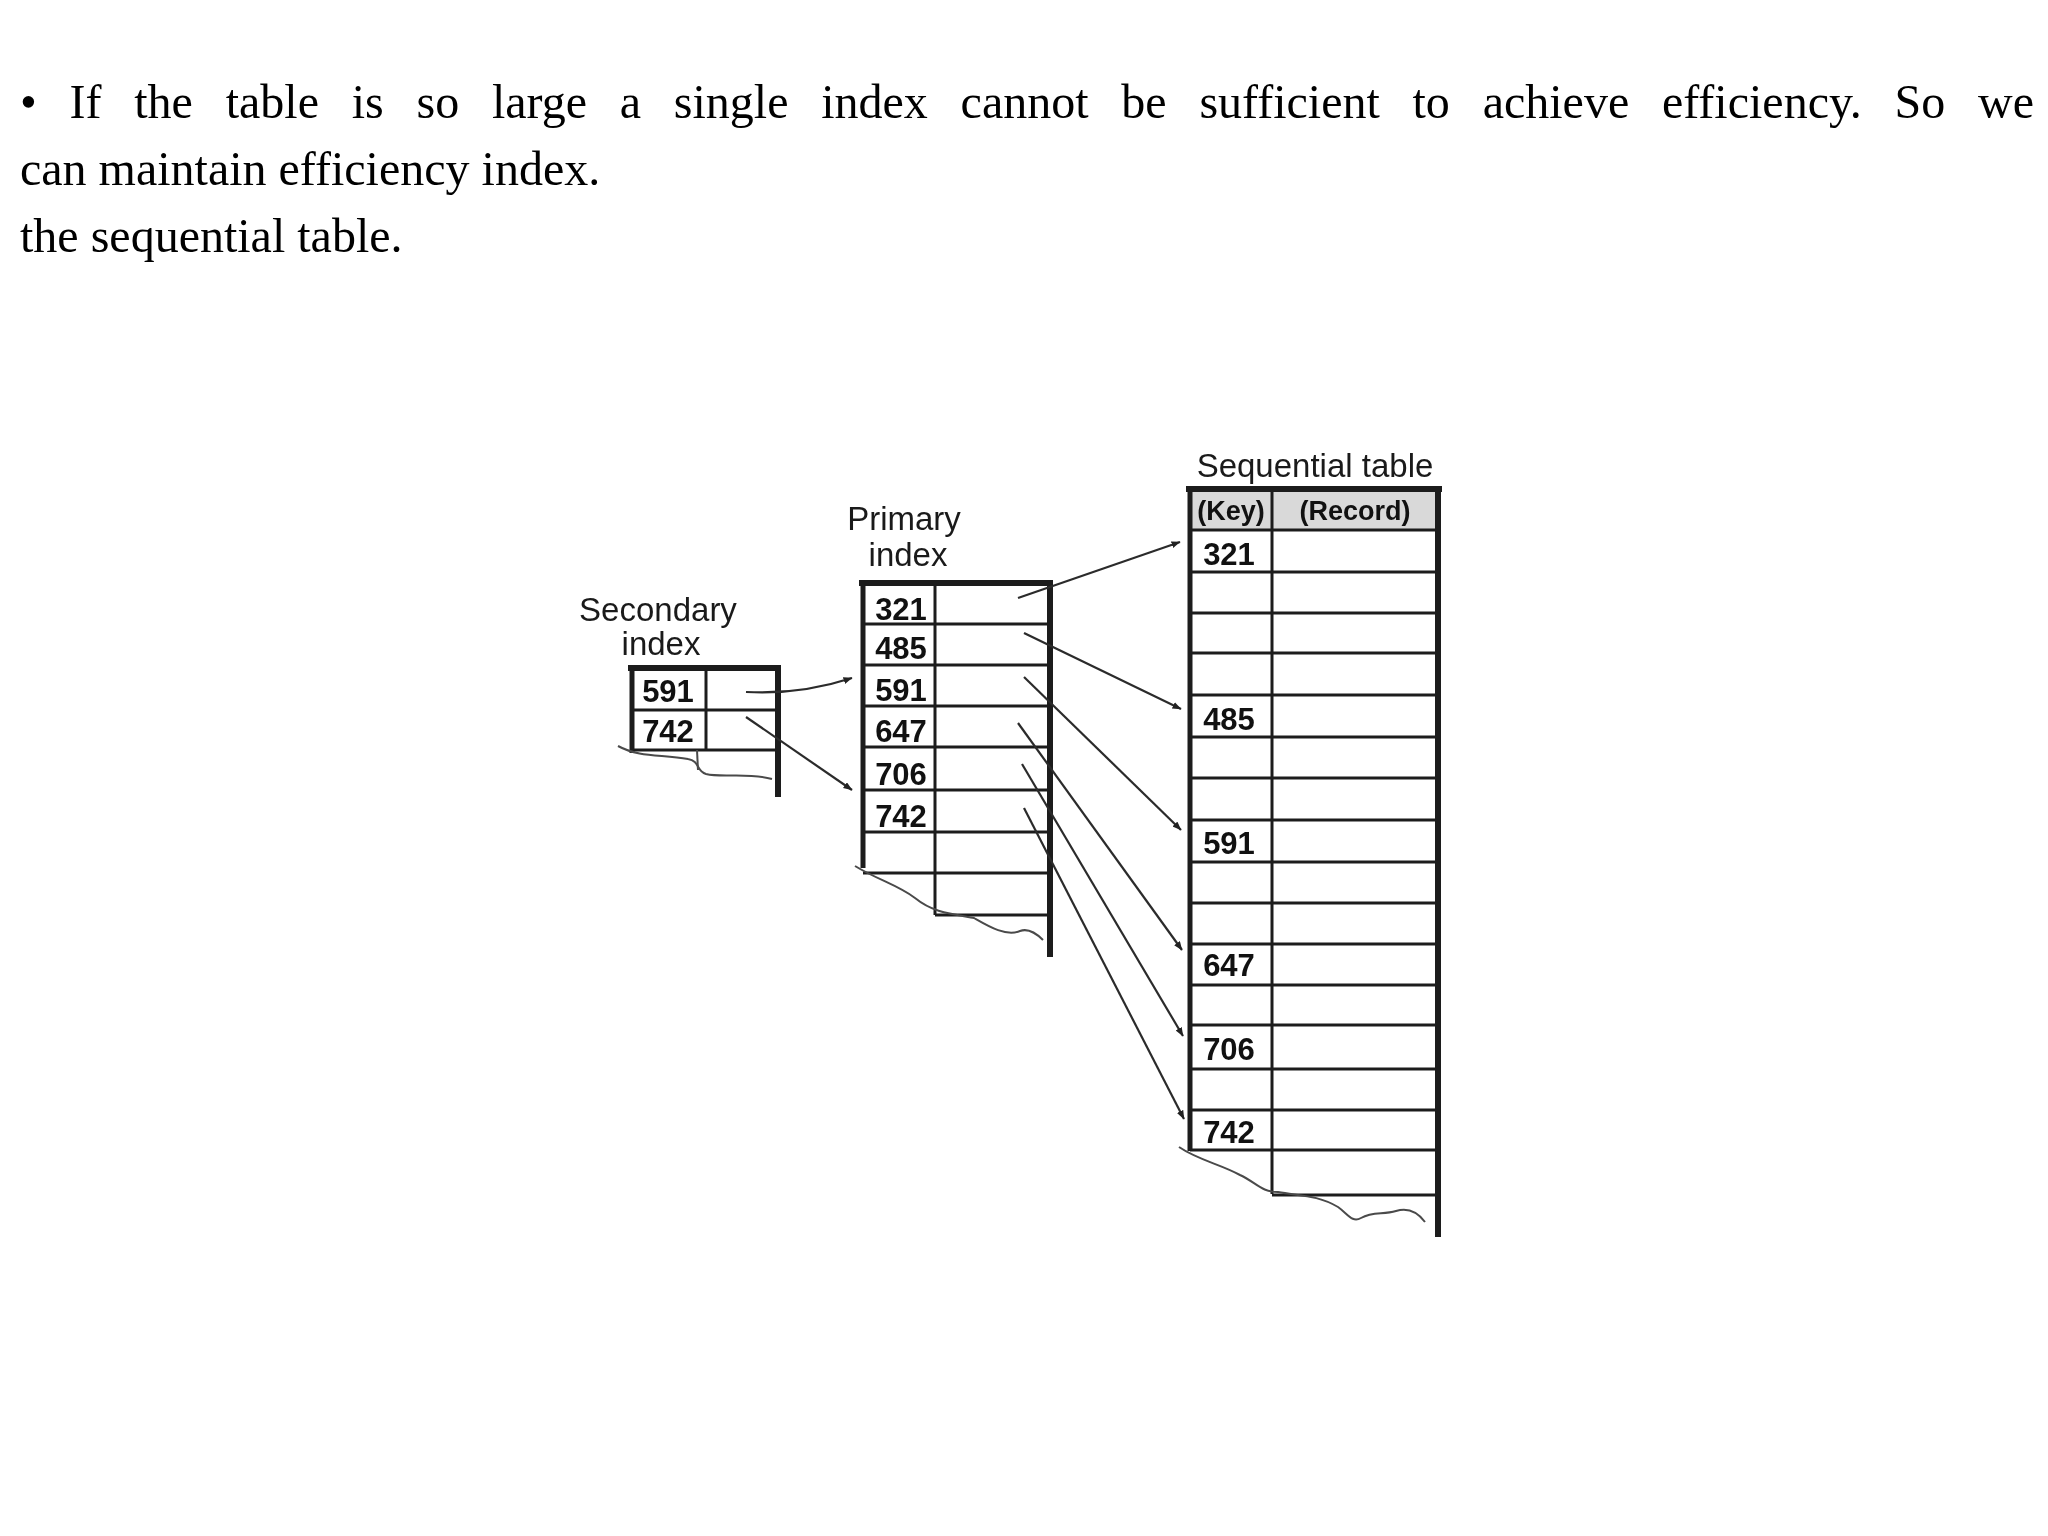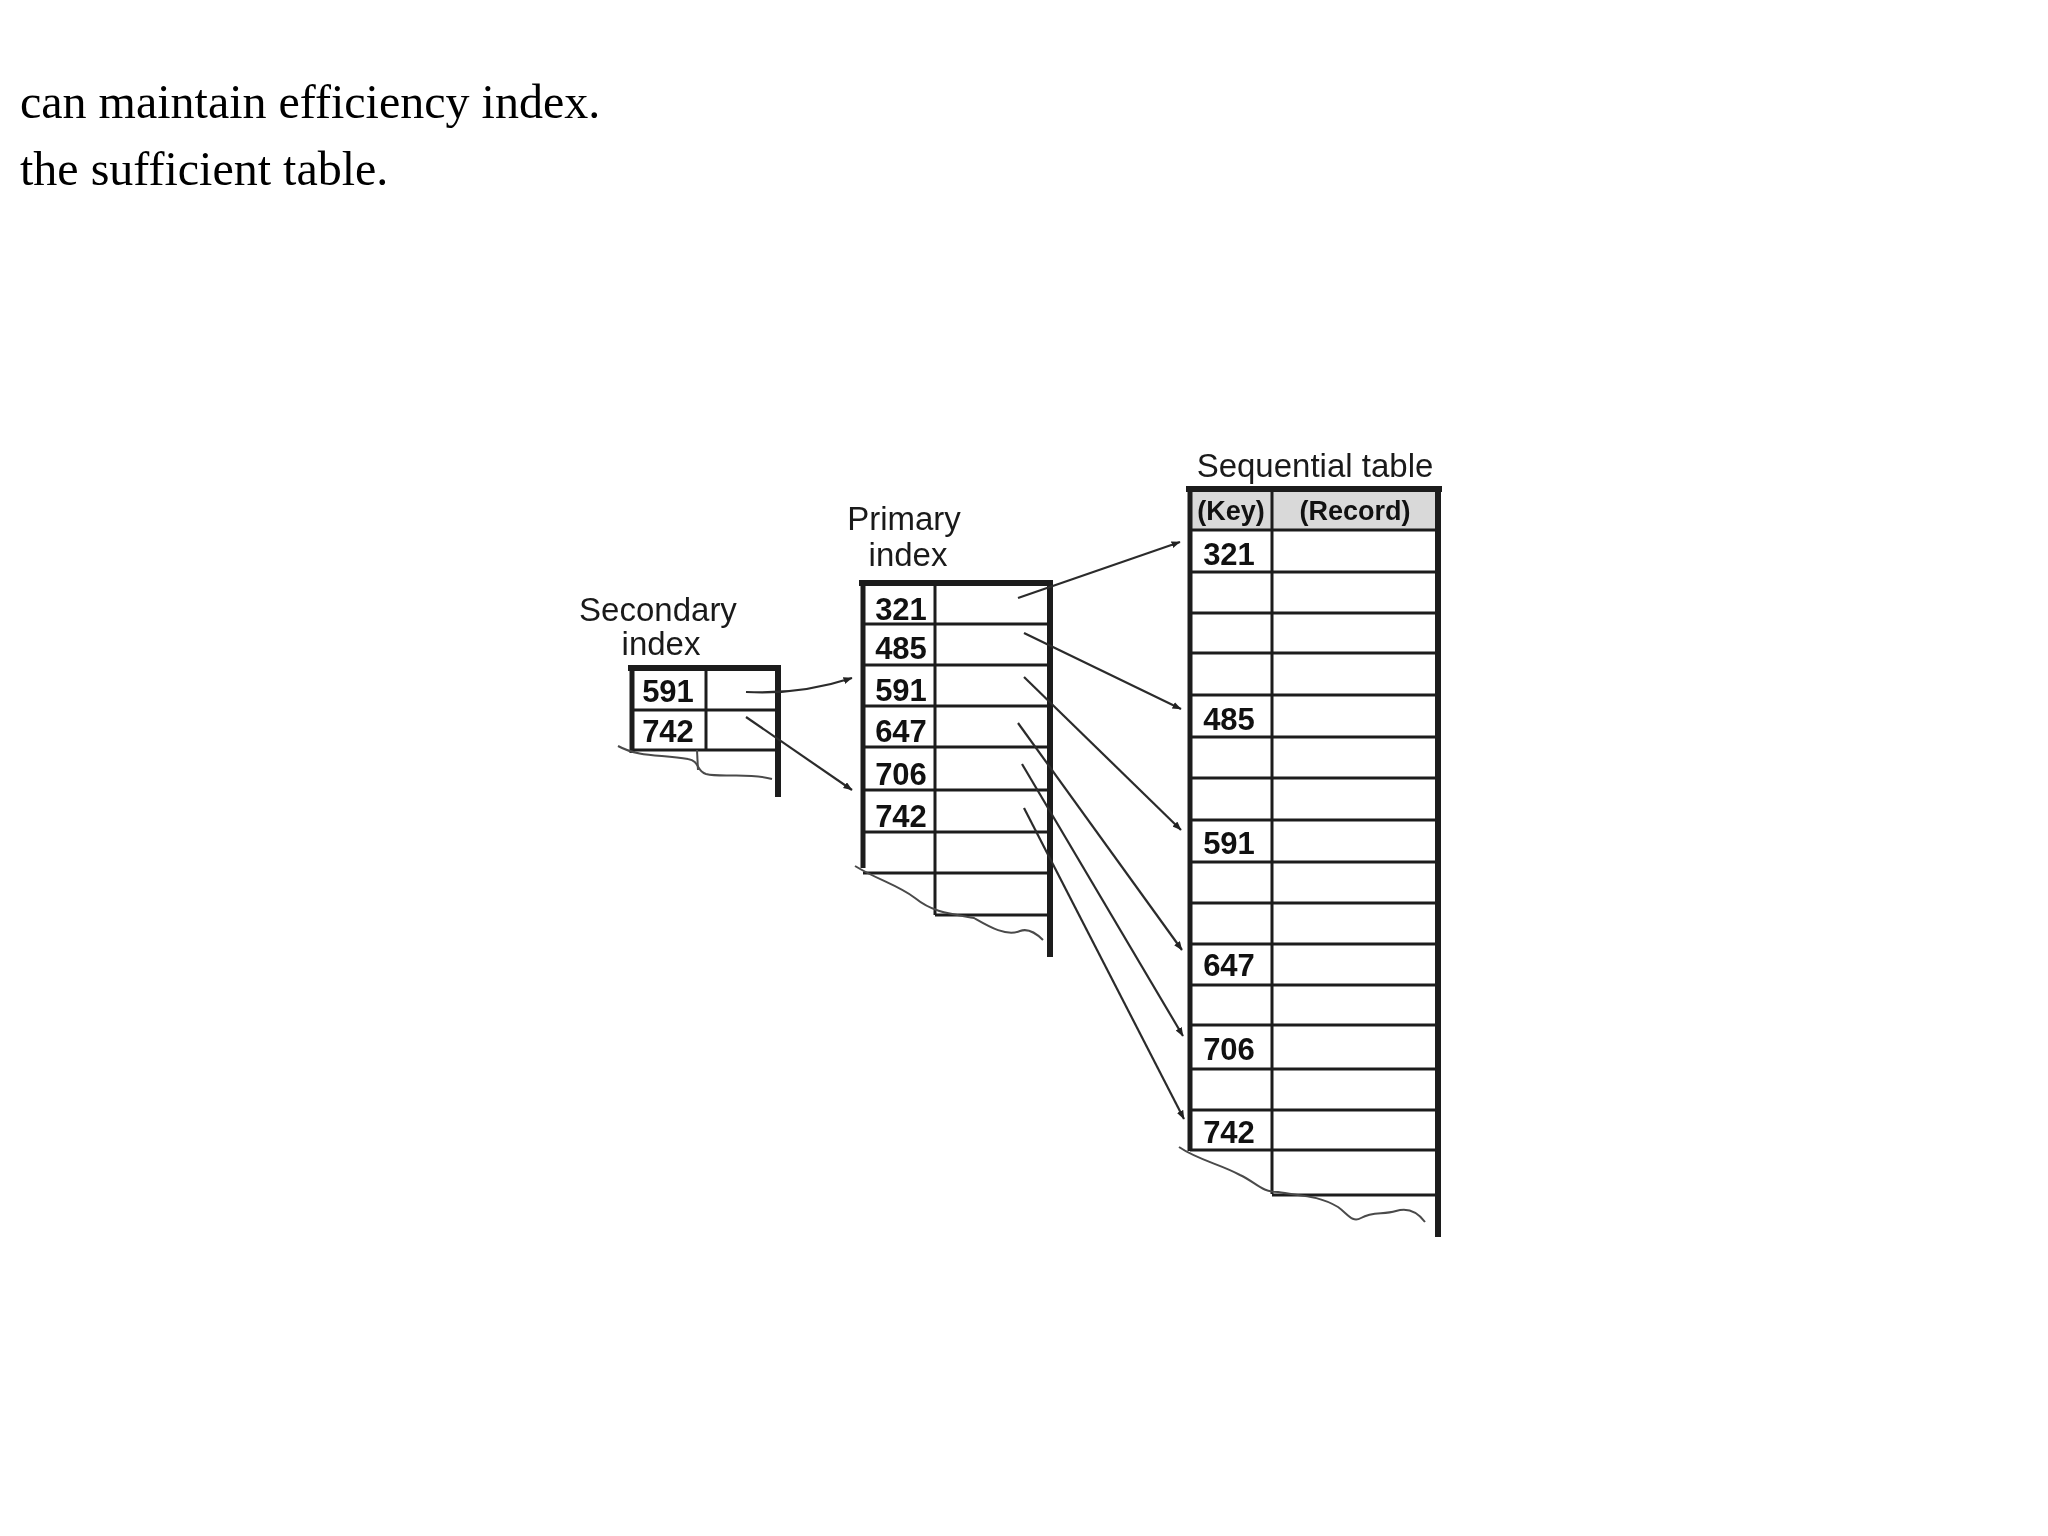--- a/index.html
+++ b/index.html
@@ -28,22 +28,23 @@
   .thin    { stroke-width: 3; }
   .thick   { stroke-width: 6; }
   .edge    { stroke-width: 5; }
   .torn    { stroke: #4a4a4a; stroke-width: 2; fill: none; }
   .arrow   { stroke: #2b2b2b; stroke-width: 2.2; fill: none; }
 </style>
 </head>
 <body>
 
 <div class="text-block">
+  <div class="tline stretch">• If the table is so large a single index cannot be sufficient to achieve efficiency. So we</div>
   <div class="tline">can maintain efficiency index.</div>
-  <div class="tline">the sufficient table.</div>
+  <div class="tline">the sequential table.</div>
 </div>
 
 <svg class="diagram-svg" width="2048" height="1536" viewBox="0 0 2048 1536">
   <defs>
     <marker id="ah" markerWidth="11" markerHeight="9" refX="8.5" refY="3.5" orient="auto" markerUnits="userSpaceOnUse">
       <path d="M0,0 L9,3.5 L0,7 Z" fill="#222222"></path>
     </marker>
   </defs>
 
   <g>

